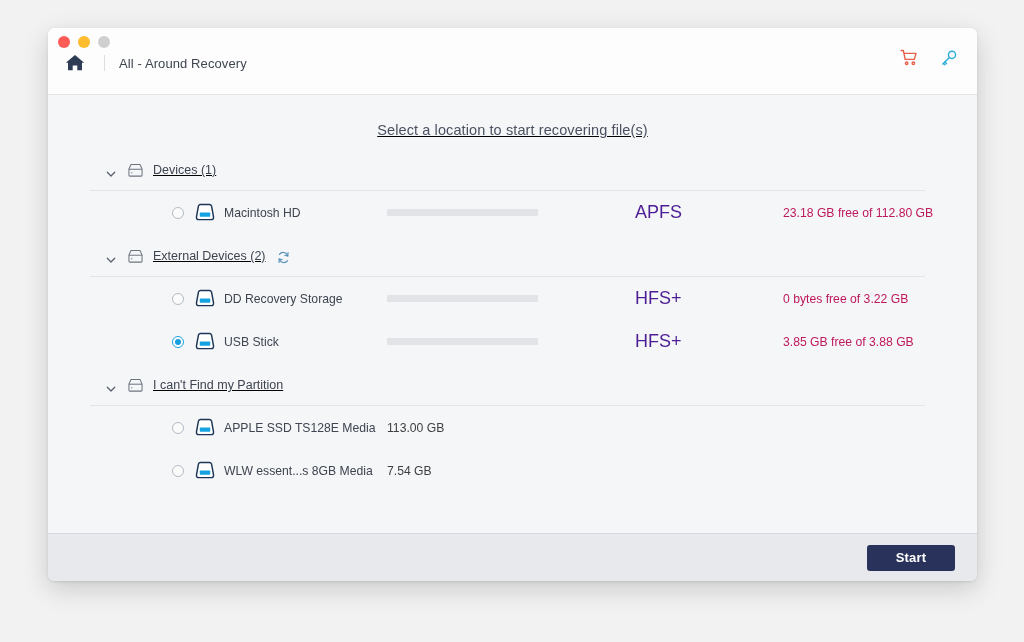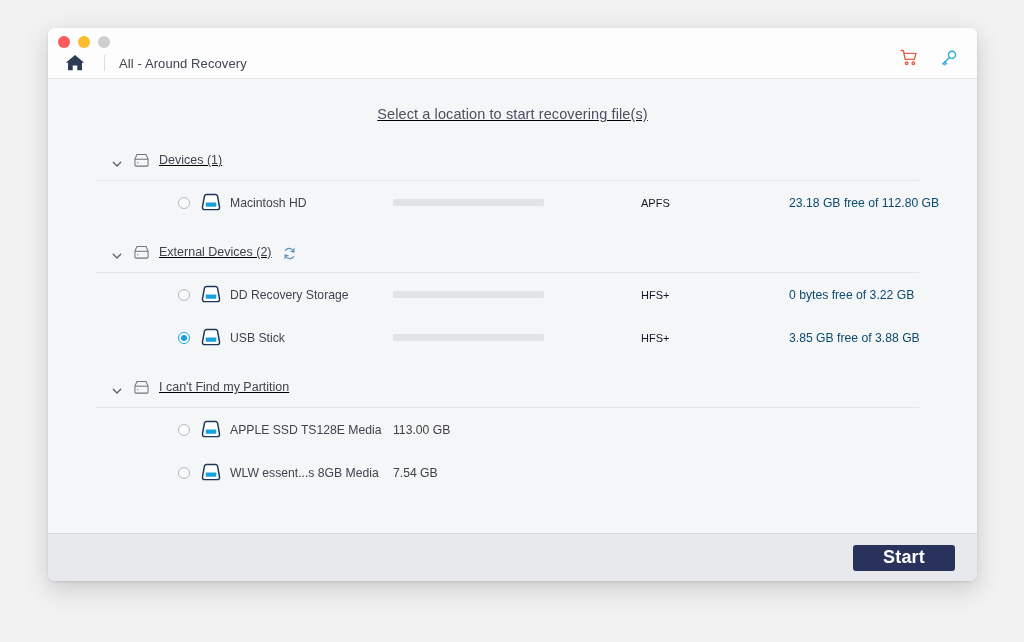--- a/index.html
+++ b/index.html
@@ -27,21 +27,21 @@
     border-radius: 7px;
     box-shadow: 0 8px 26px rgba(0,0,0,0.17), 0 1px 3px rgba(0,0,0,0.10);
     overflow: hidden;
     display: flex;
     flex-direction: column;
   }
 
   
   .titlebar {
     position: relative;
-    height: 51px;
+    height: 67px;
     background: #fdfdfd;
     border-bottom: 1px solid #e3e5e8;
     flex: 0 0 auto;
   }
 
   .traffic-lights {
     position: absolute;
     top: 8px;
     left: 10px;
     display: flex;
@@ -112,21 +112,21 @@
     padding-bottom: 10px;
     letter-spacing: 0.1px;
   }
 
   .list {
     padding: 0 0 0 0;
   }
 
   
   .section {
-    margin: 14px;
+    margin: 8px;
   }
   .section-head {
     display: flex;
     align-items: center;
     height: 28px;
     padding-left: 50px;
     margin: 0 32px 0 0;
     cursor: pointer;
   }
   .chevron {
@@ -219,52 +219,52 @@
   .row-size-only {
     position: absolute;
     left: 331px;
     font-size: 12.2px;
     color: #404040;
     white-space: nowrap;
   }
   .row-fs {
     position: absolute;
     left: 579px;
-    font-size: 11px;
-    color: #0f172a;
+    font-size: 18px;
+    color: #4c1d95;
     white-space: nowrap;
   }
   .row-free {
     position: absolute;
     left: 727px;
     font-size: 12.2px;
-    color: #0c4a6e;
+    color: #be185d;
     white-space: nowrap;
   }
 
   
   .footer {
     flex: 0 0 auto;
     height: 48px;
     background: #e7e9ec;
     border-top: 1px solid #d6d9dd;
     display: flex;
     align-items: center;
     justify-content: flex-end;
     padding-right: 22px;
   }
   .start-btn {
-    width: 102px;
+    width: 88px;
     height: 26px;
     background: #29325a;
     color: #ffffff;
     border: none;
     border-radius: 3px;
     font-family: "Liberation Sans", sans-serif;
-    font-size: 18px;
+    font-size: 13px;
     font-weight: bold;
     letter-spacing: 0.2px;
     cursor: pointer;
   }
 </style>
 </head>
 <body>
 
 <div class="window">
 

